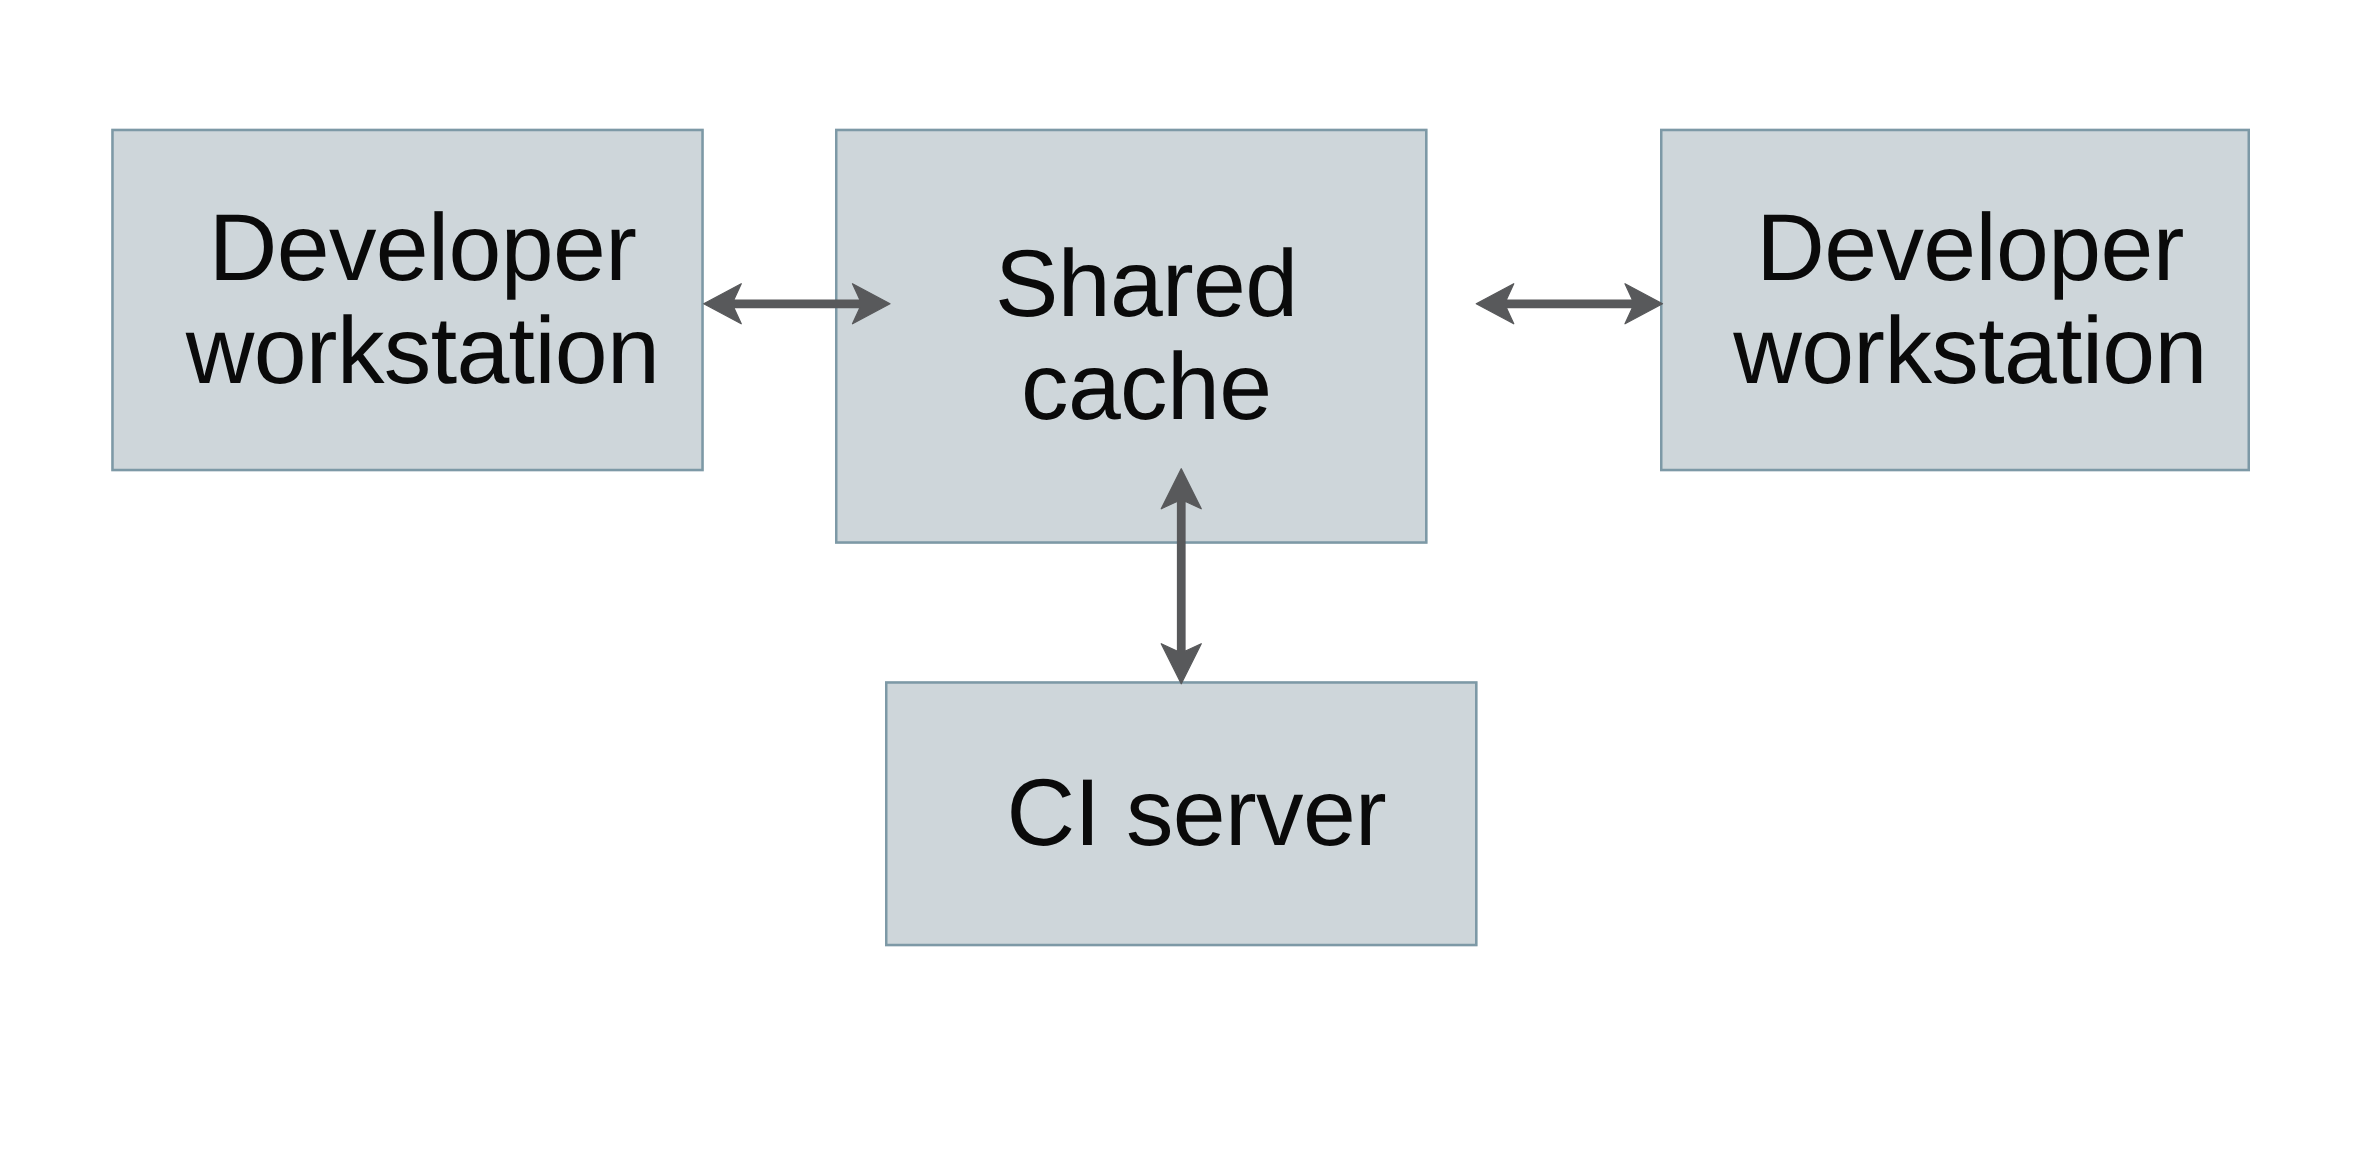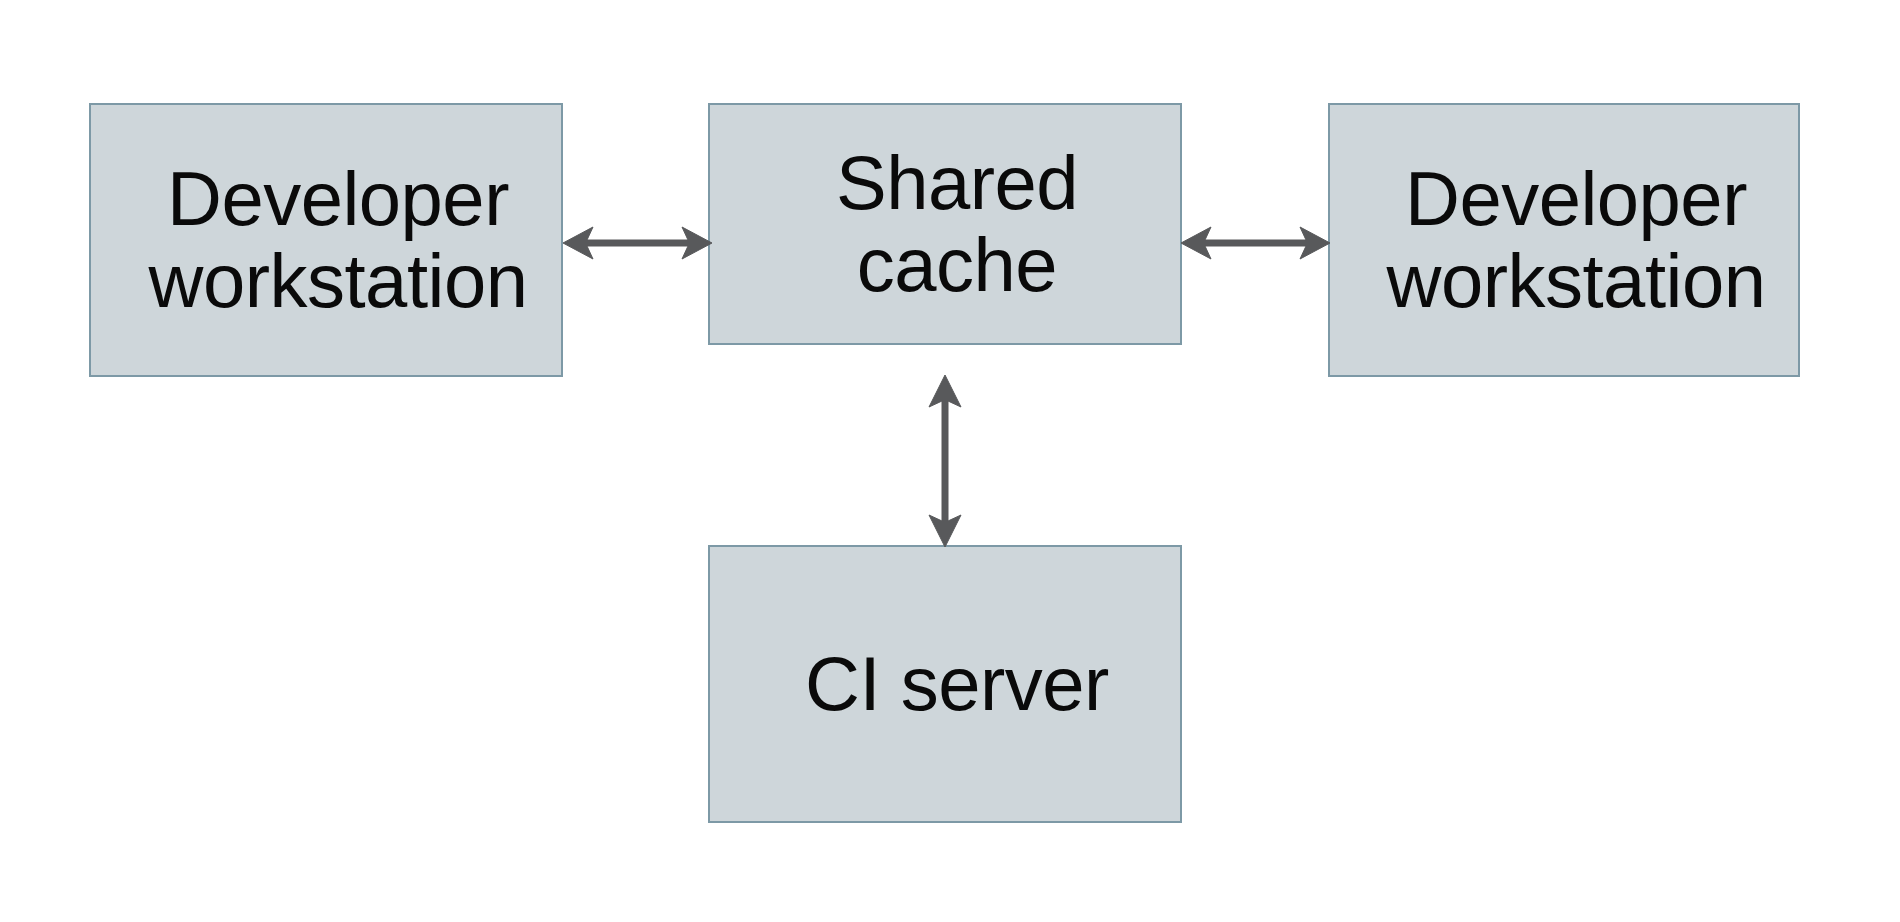--- a/index.html
+++ b/index.html
@@ -33,23 +33,23 @@
     font-family: "Liberation Sans", sans-serif;
     font-size: 76px;
     line-height: 1.08;
     color: #0a0a0a;
     font-weight: 400;
     letter-spacing: -0.5px;
     white-space: pre-line;
     padding: 0 6px;
   }
   #node-dev-left  { left: 89px;  top: 103px; width: 474px; height: 274px; }
-  #node-cache     { left: 708px; top: 103px; width: 474px; height: 242px; text-align: center; }
+  #node-cache     { left: 668px; top: 103px; width: 474px; height: 332px; text-align: center; }
   #node-dev-right { left: 1328px; top: 103px; width: 472px; height: 274px; }
-  #node-ci        { left: 708px; top: 545px; width: 474px; height: 278px; text-align: right; }
+  #node-ci        { left: 708px; top: 545px; width: 474px; height: 212px; text-align: right; }
 
   .edge {
     position: absolute;
     overflow: visible;
   }
   #edge-left-cache  { left: 560px; top: 214px; width: 155px; height: 58px; }
   #edge-cache-right { left: 1178px; top: 214px; width: 155px; height: 58px; }
   #edge-cache-ci    { left: 916px; top: 372px; width: 58px; height: 178px; }
 
   .edge svg { display: block; overflow: visible; }

